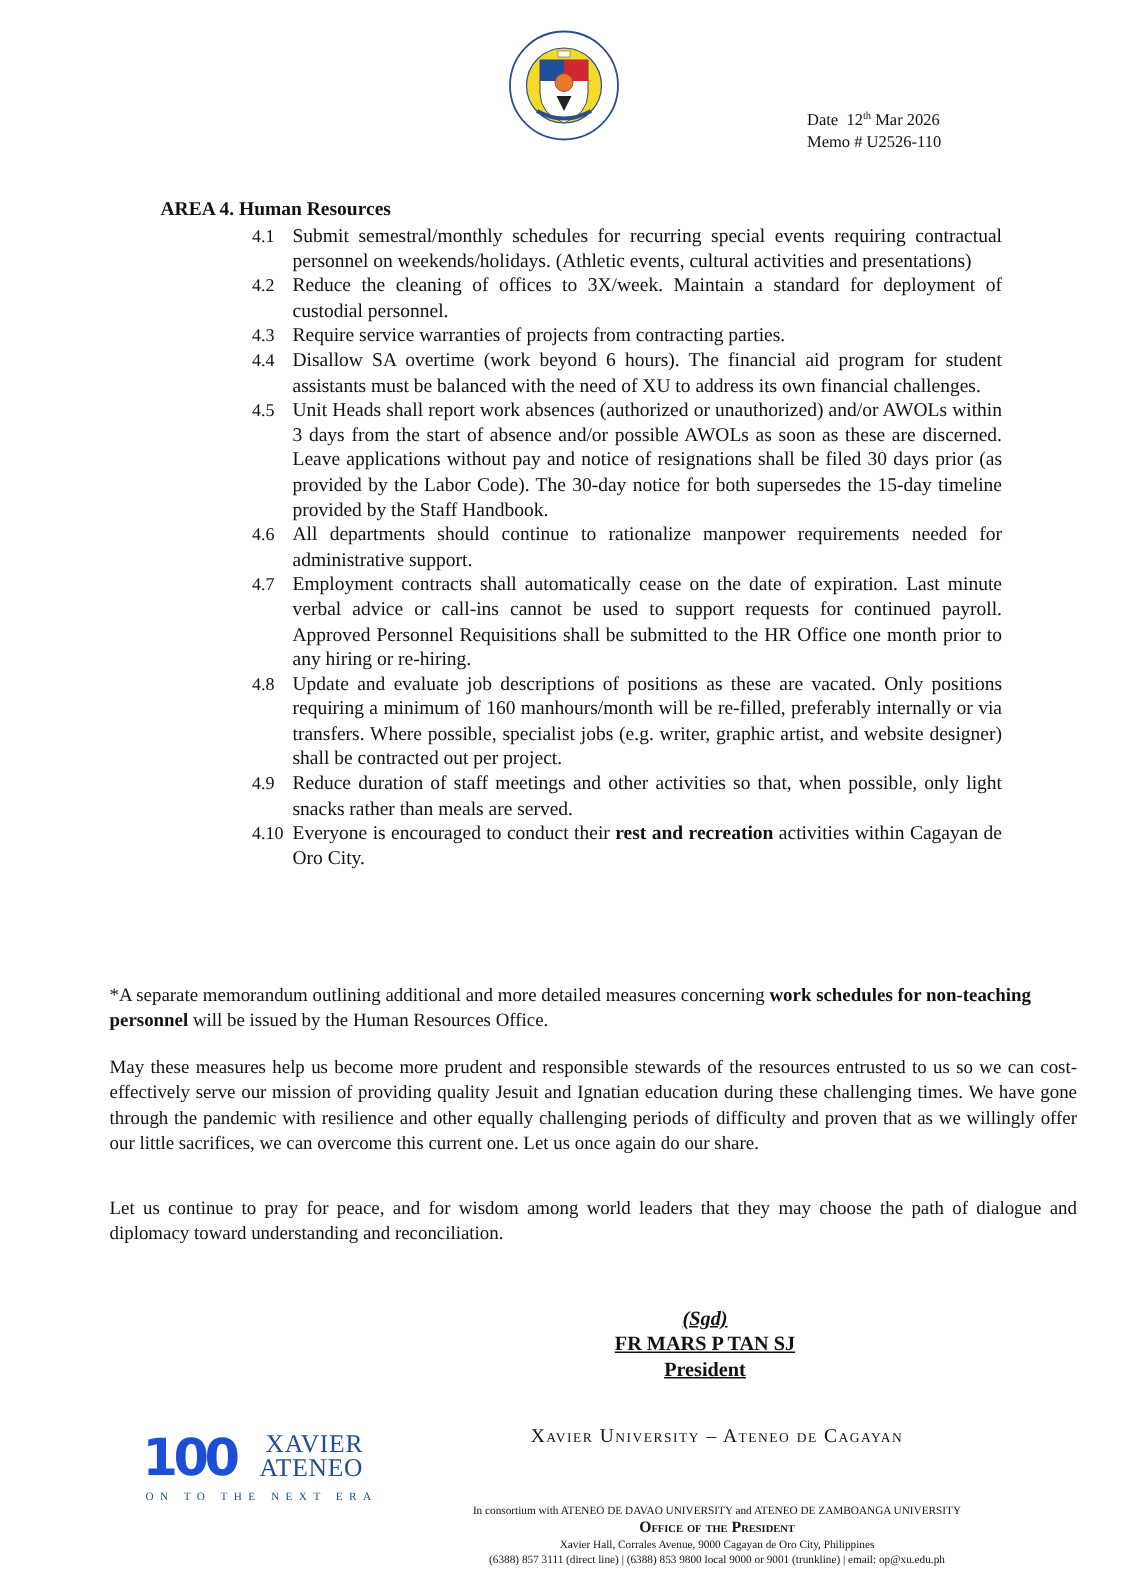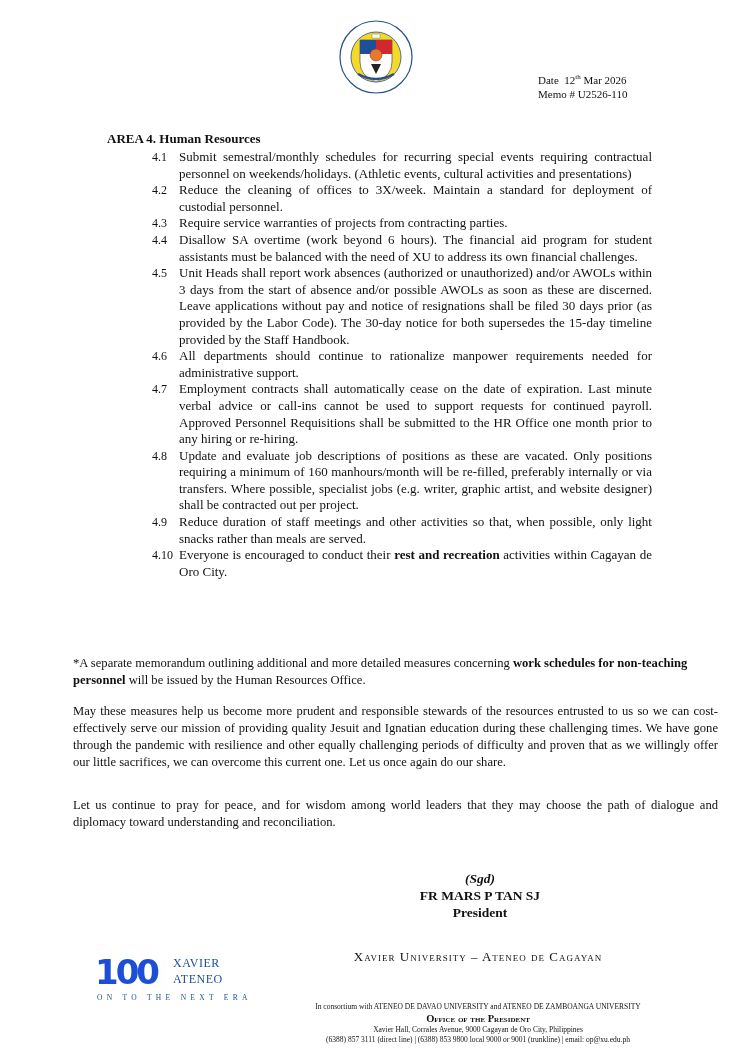--- a/index.html
+++ b/index.html
@@ -2,33 +2,33 @@
 <html><head>
 <meta charset="utf-8">
 <style>
   html, body { margin:0; padding:0; background:#ffffff; }
   body { width:750px; height:1060px; position:relative; overflow:hidden;
          font-family:"Liberation Serif","DejaVu Serif",serif; color:#111; }
   .seal { position:absolute; left:338px; top:12px; width:76px; height:100px; }
   .meta { position:absolute; left:538px; top:70px; font-size:11px; line-height:14px; }
   .meta sup { font-size:7px;text-align:center; }
   .area-title { position:absolute; left:107px; top:131px; font-size:13px; font-weight:bold; }
-  .items { position:absolute; left:152px; top:149px; width:500px; font-size:13px; line-height:16.6px; }
+  .items { position:absolute; left:168px; top:149px; width:500px; font-size:13px; line-height:16.6px; }
   .item { display:flex; }
   .num { width:27px; flex:0 0 27px; font-size:12px; }
   .txt { flex:1; text-align:justify; }
   .note { position:absolute; left:73px; top:655px; width:645px; font-size:12.6px; line-height:17px; }
   .para { position:absolute; left:73px; width:645px; font-size:12.6px; line-height:17px; text-align:justify; }
   .p1 { top:703px; }
   .p2 { top:797px; }
-  .sig { position:absolute; left:390px; top:870px; width:180px; text-align:center; font-size:13.5px; line-height:17px; font-weight:bold; }
+  .sig { position:absolute; left:380px; top:870px; width:180px; text-align:center; font-size:13.5px; line-height:17px; font-weight:bold;text-decoration:underline; }
   .sig .sgd { font-style:italic; }
   .footer-logo { position:absolute; left:95px; top:952px; width:180px; height:60px; }
   .logo-100 { position:absolute; left:0; top:0; font-family:"DejaVu Sans",sans-serif; font-weight:bold; font-size:34px; color:#1d4ed8; letter-spacing:-3px; }
-  .logo-name { position:absolute; left:78px; top:3px; font-size:12px; line-height:16px; color:#1f4e94; letter-spacing:0.5px; }
+  .logo-name { position:absolute; left:78px; top:3px; font-size:17px; line-height:16px; color:#1f4e94; letter-spacing:0.5px;text-align:right; }
   .logo-tag { position:absolute; left:2px; top:41px; font-size:7.5px; letter-spacing:4.3px; color:#1f4e94; }
   .footer-text { position:absolute; left:268px; top:949px; width:420px;text-align:center; }
   .ft-univ { font-size:13px; font-variant:small-caps; letter-spacing:1px; line-height:15px; }
   .ft-cons { font-size:7.5px; line-height:10px;margin-top:38px; }
   .ft-office { font-size:10.5px; font-variant:small-caps; font-weight:bold; line-height:13px; }
   .ft-addr { font-size:7.5px; line-height:10px; }
 </style>
 </head>
 <body>
 

